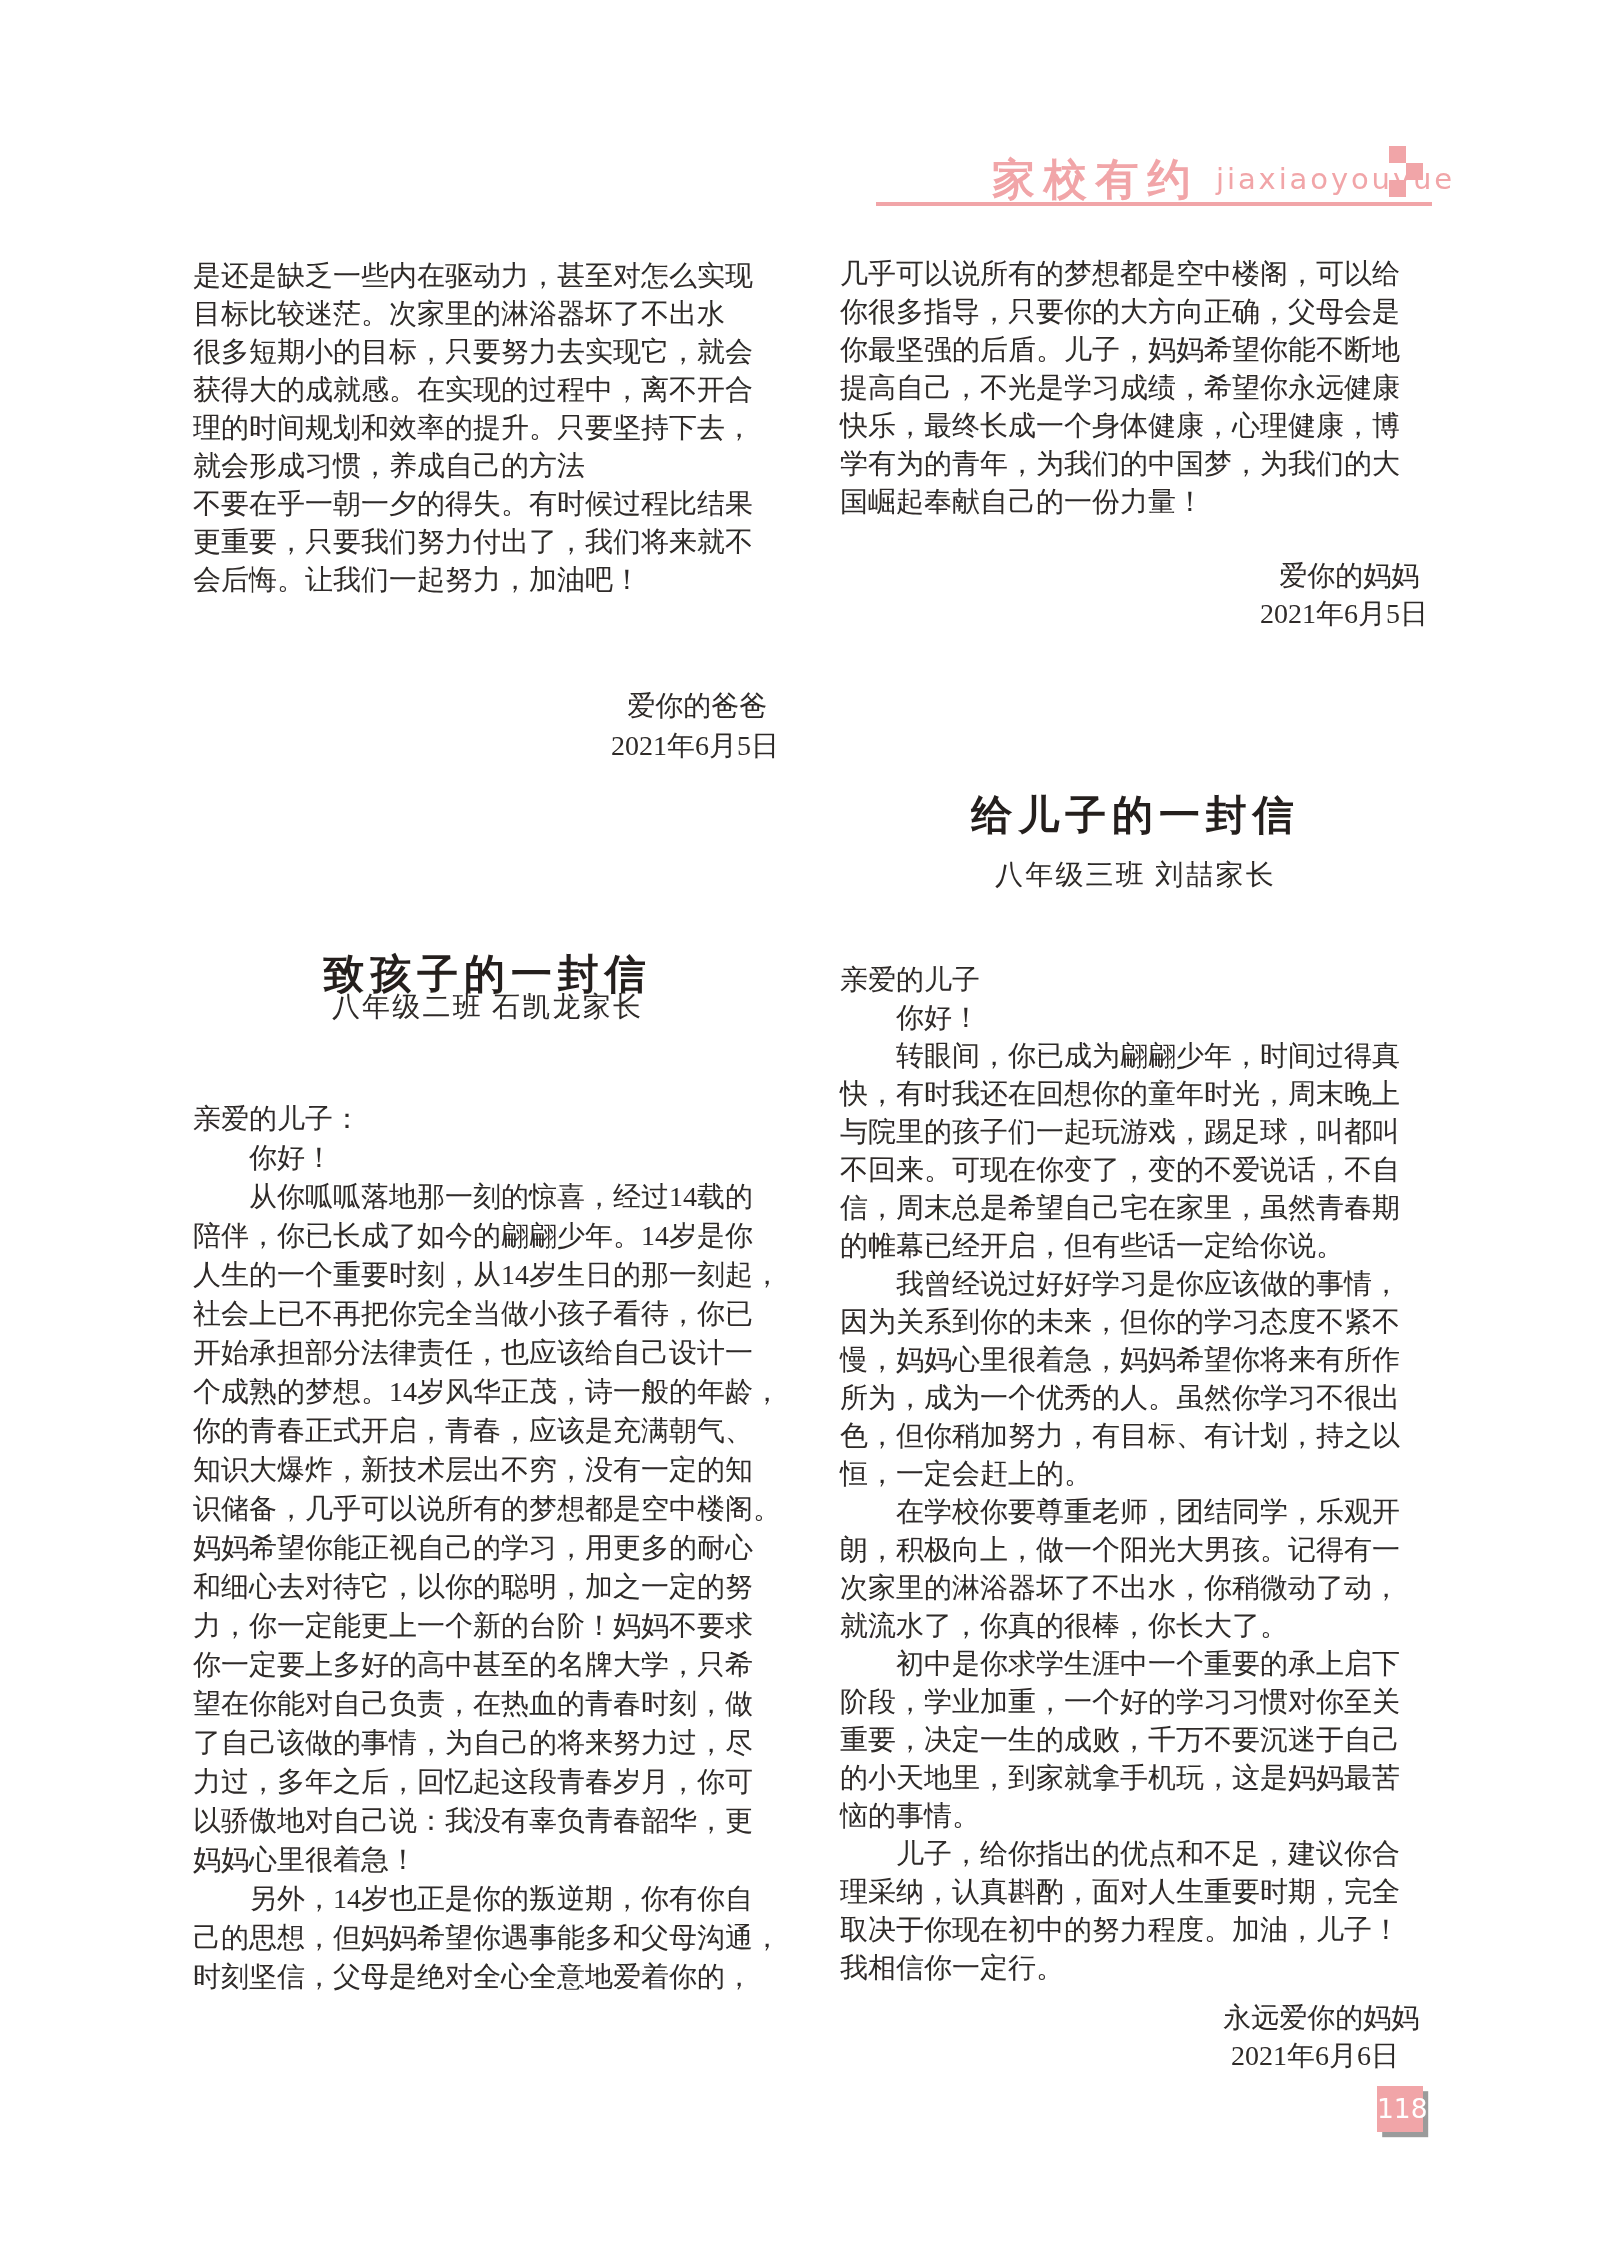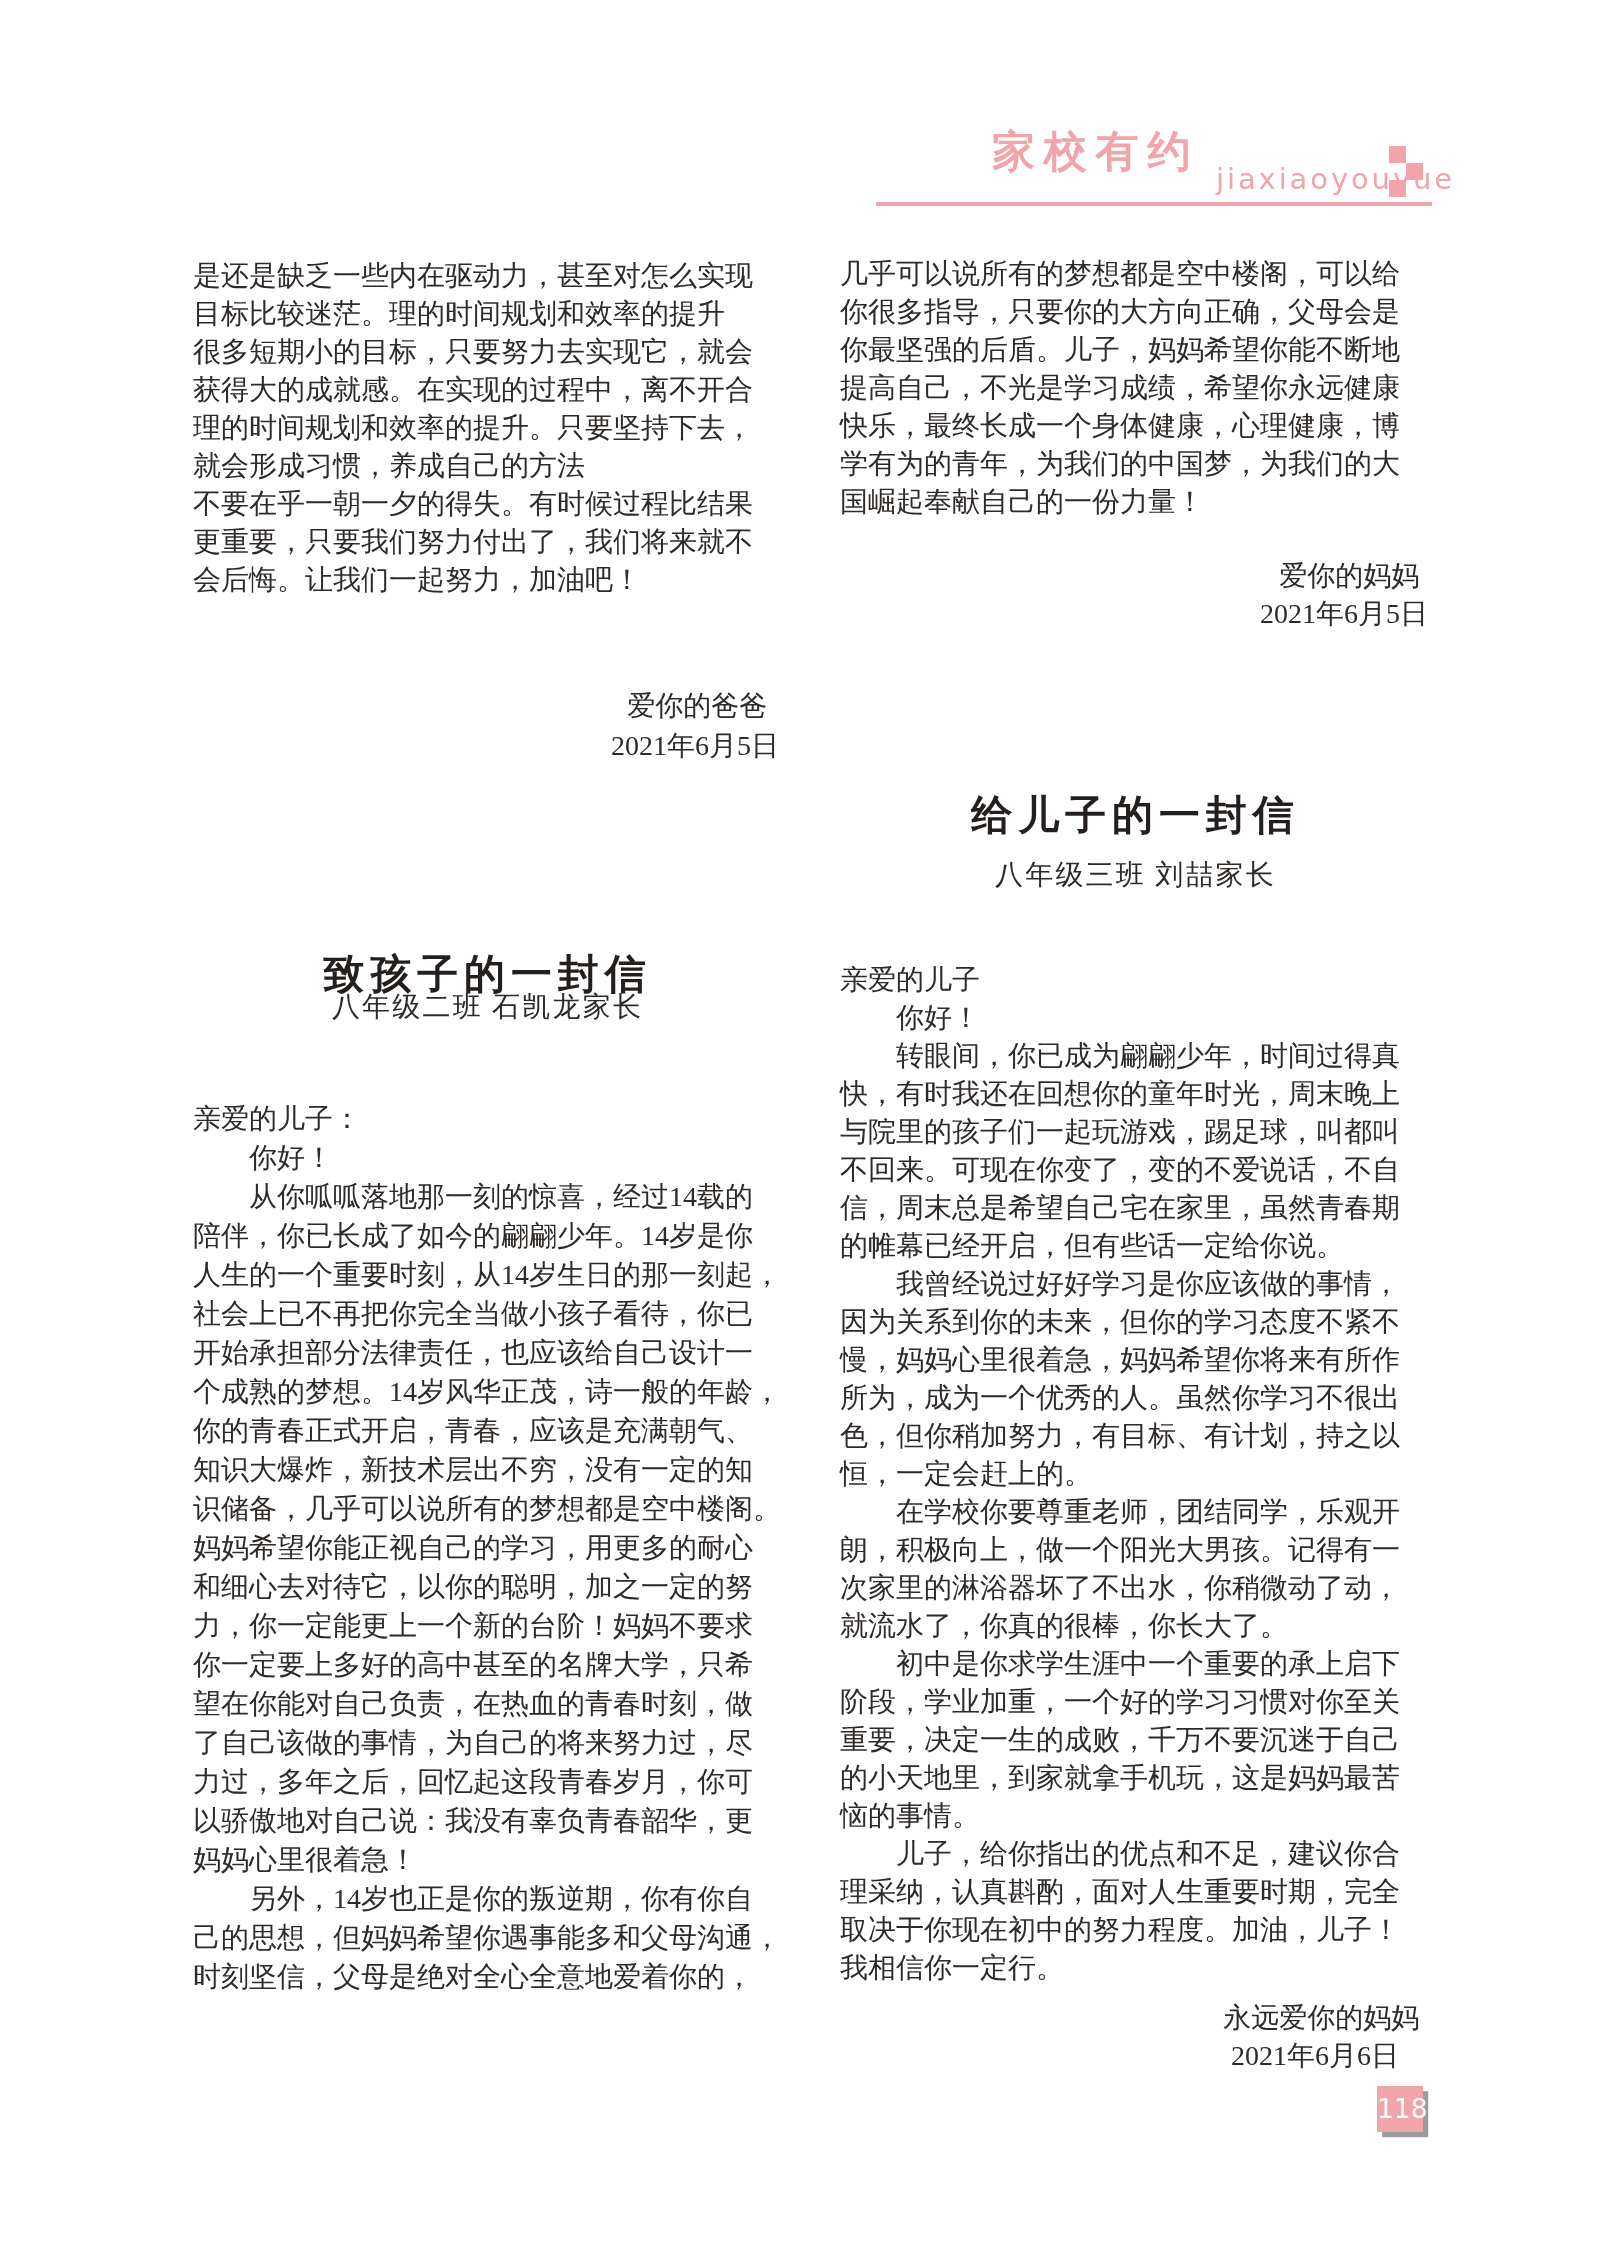--- a/index.html
+++ b/index.html
@@ -10,21 +10,21 @@
   .page{
     position:relative;
     width:1618px;height:2261px;
     background:#ffffff;
     overflow:hidden;
     font-family:"Liberation Serif","DejaVu Serif",serif;
     color:var(--ink);
   }
   
   .header-title{
-    position:absolute;left:992px;top:128px;
+    position:absolute;left:992px;top:156px;
     font-family:"DejaVu Sans","Liberation Sans",sans-serif;
     font-weight:700;font-size:43px;line-height:46px;
     letter-spacing:8.8px;color:var(--accent);white-space:nowrap;
   }
   .header-sub{
     position:absolute;left:1216px;top:163px;
     font-family:"DejaVu Sans","Liberation Sans",sans-serif;
     font-weight:400;font-size:29px;line-height:32px;
     letter-spacing:2.9px;color:var(--accent);white-space:nowrap;
   }
@@ -80,21 +80,21 @@
   <div class="header-sub">jiaxiaoyouyue</div>
   <div class="header-rule"></div>
   <div>
     <div class="checker-sq sq1"></div>
     <div class="checker-sq sq2"></div>
     <div class="checker-sq sq3"></div>
   </div>
 
   <div class="body-block lh52" style="left:193px;top:257px;width:589px;">
       <div class="line">是还是缺乏一些内在驱动力，甚至对怎么实现</div>
-      <div class="line">目标比较迷茫。理的时间规划和效率的提升</div>
+      <div class="line">目标比较迷茫。次家里的淋浴器坏了不出水</div>
       <div class="line">很多短期小的目标，只要努力去实现它，就会</div>
       <div class="line">获得大的成就感。在实现的过程中，离不开合</div>
       <div class="line">理的时间规划和效率的提升。只要坚持下去，</div>
       <div class="line">就会形成习惯，养成自己的方法</div>
       <div class="line">不要在乎一朝一夕的得失。有时候过程比结果</div>
       <div class="line">更重要，只要我们努力付出了，我们将来就不</div>
       <div class="line">会后悔。让我们一起努力，加油吧！</div>
     </div>
   <div class="sig-line" style="left:193px;top:687px;width:589px;padding-right:14.7px;box-sizing:border-box;">爱你的爸爸</div>
   <div class="sig-line" style="left:193px;top:727px;width:589px;padding-right:2.9px;box-sizing:border-box;">2021年6月5日</div>

